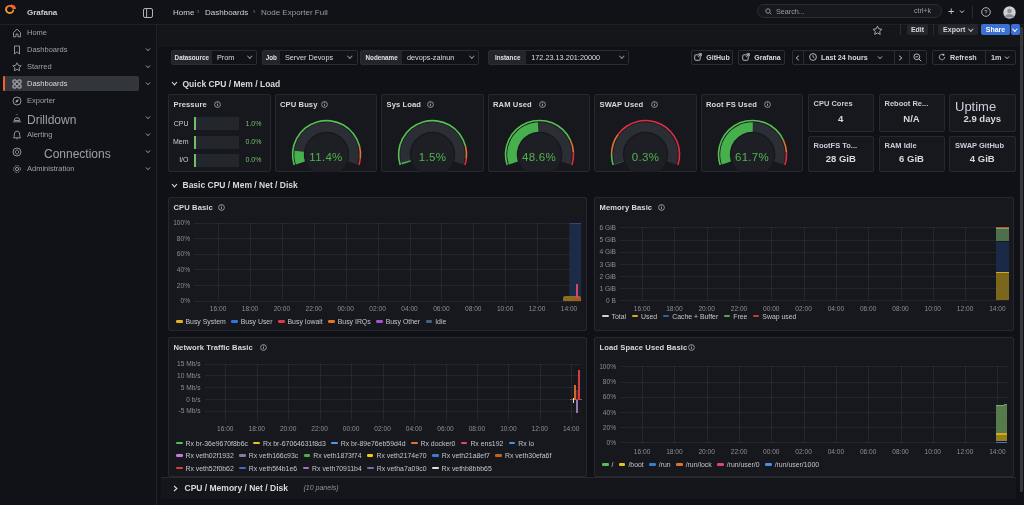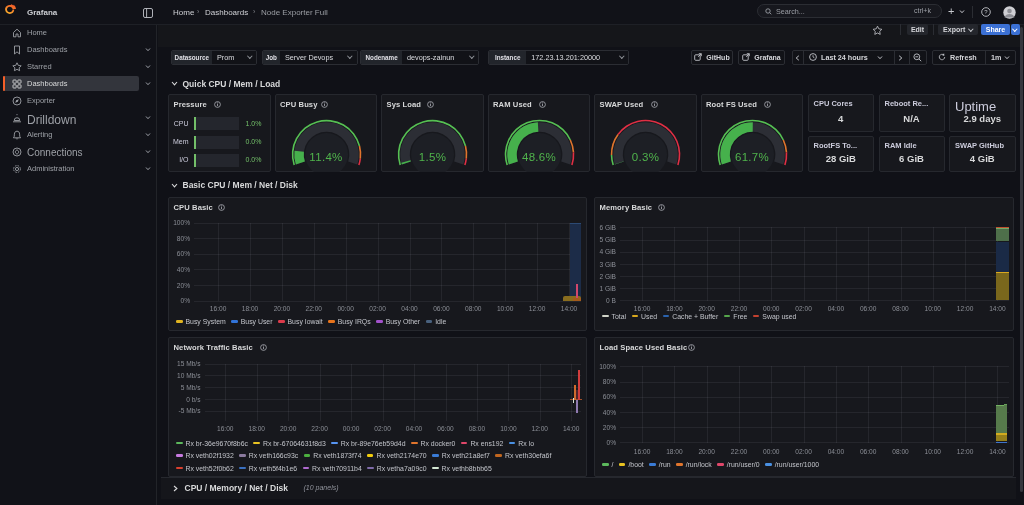--- a/index.html
+++ b/index.html
@@ -121,21 +121,21 @@
     <path d="M4 8.4 A1.1 1.1 0 0 0 6 8.4" fill="none" stroke="#9da0a6" stroke-width="0.8"></path>
   </svg>
 <div class="abs" style="left:27px;top:130.0px;font-size:7.5px;color:#9da0a6;font-weight:400">Alerting</div>
 <svg class="abs" style="left:145px;top:132.5px" width="6" height="4" viewBox="0 0 6 4">
     <path d="M1 0.5 L3 2.7 L5 0.5" fill="none" stroke="#9da0a6" stroke-width="1"></path>
   </svg>
 <svg class="abs" style="left:12px;top:146.5px" width="10" height="10" viewBox="0 0 10 10">
     <circle cx="5" cy="5" r="4" fill="none" stroke="#9da0a6" stroke-width="0.9"></circle>
     <path d="M3 5 L5 2.6 L7 5 L5 7.4 Z" fill="none" stroke="#9da0a6" stroke-width="0.8"></path>
   </svg>
-<div class="abs" style="left:27px;top:147.0px;font-size:10px;color:#9da0a6;font-weight:400">Connections</div>
+<div class="abs" style="left:44px;top:147.0px;font-size:12px;color:#9da0a6;font-weight:400">Connections</div>
 <svg class="abs" style="left:145px;top:149.5px" width="6" height="4" viewBox="0 0 6 4">
     <path d="M1 0.5 L3 2.7 L5 0.5" fill="none" stroke="#9da0a6" stroke-width="1"></path>
   </svg>
 <svg class="abs" style="left:12px;top:163.5px" width="10" height="10" viewBox="0 0 10 10">
     <circle cx="5" cy="5" r="1.6" fill="none" stroke="#9da0a6" stroke-width="0.9"></circle>
     <circle cx="5" cy="5" r="3.4" fill="none" stroke="#9da0a6" stroke-width="0.9" stroke-dasharray="1.6 1.1"></circle>
   </svg>
 <div class="abs" style="left:27px;top:164.0px;font-size:7.5px;color:#9da0a6;font-weight:400">Administration</div>
 <svg class="abs" style="left:145px;top:166.5px" width="6" height="4" viewBox="0 0 6 4">
     <path d="M1 0.5 L3 2.7 L5 0.5" fill="none" stroke="#9da0a6" stroke-width="1"></path>

